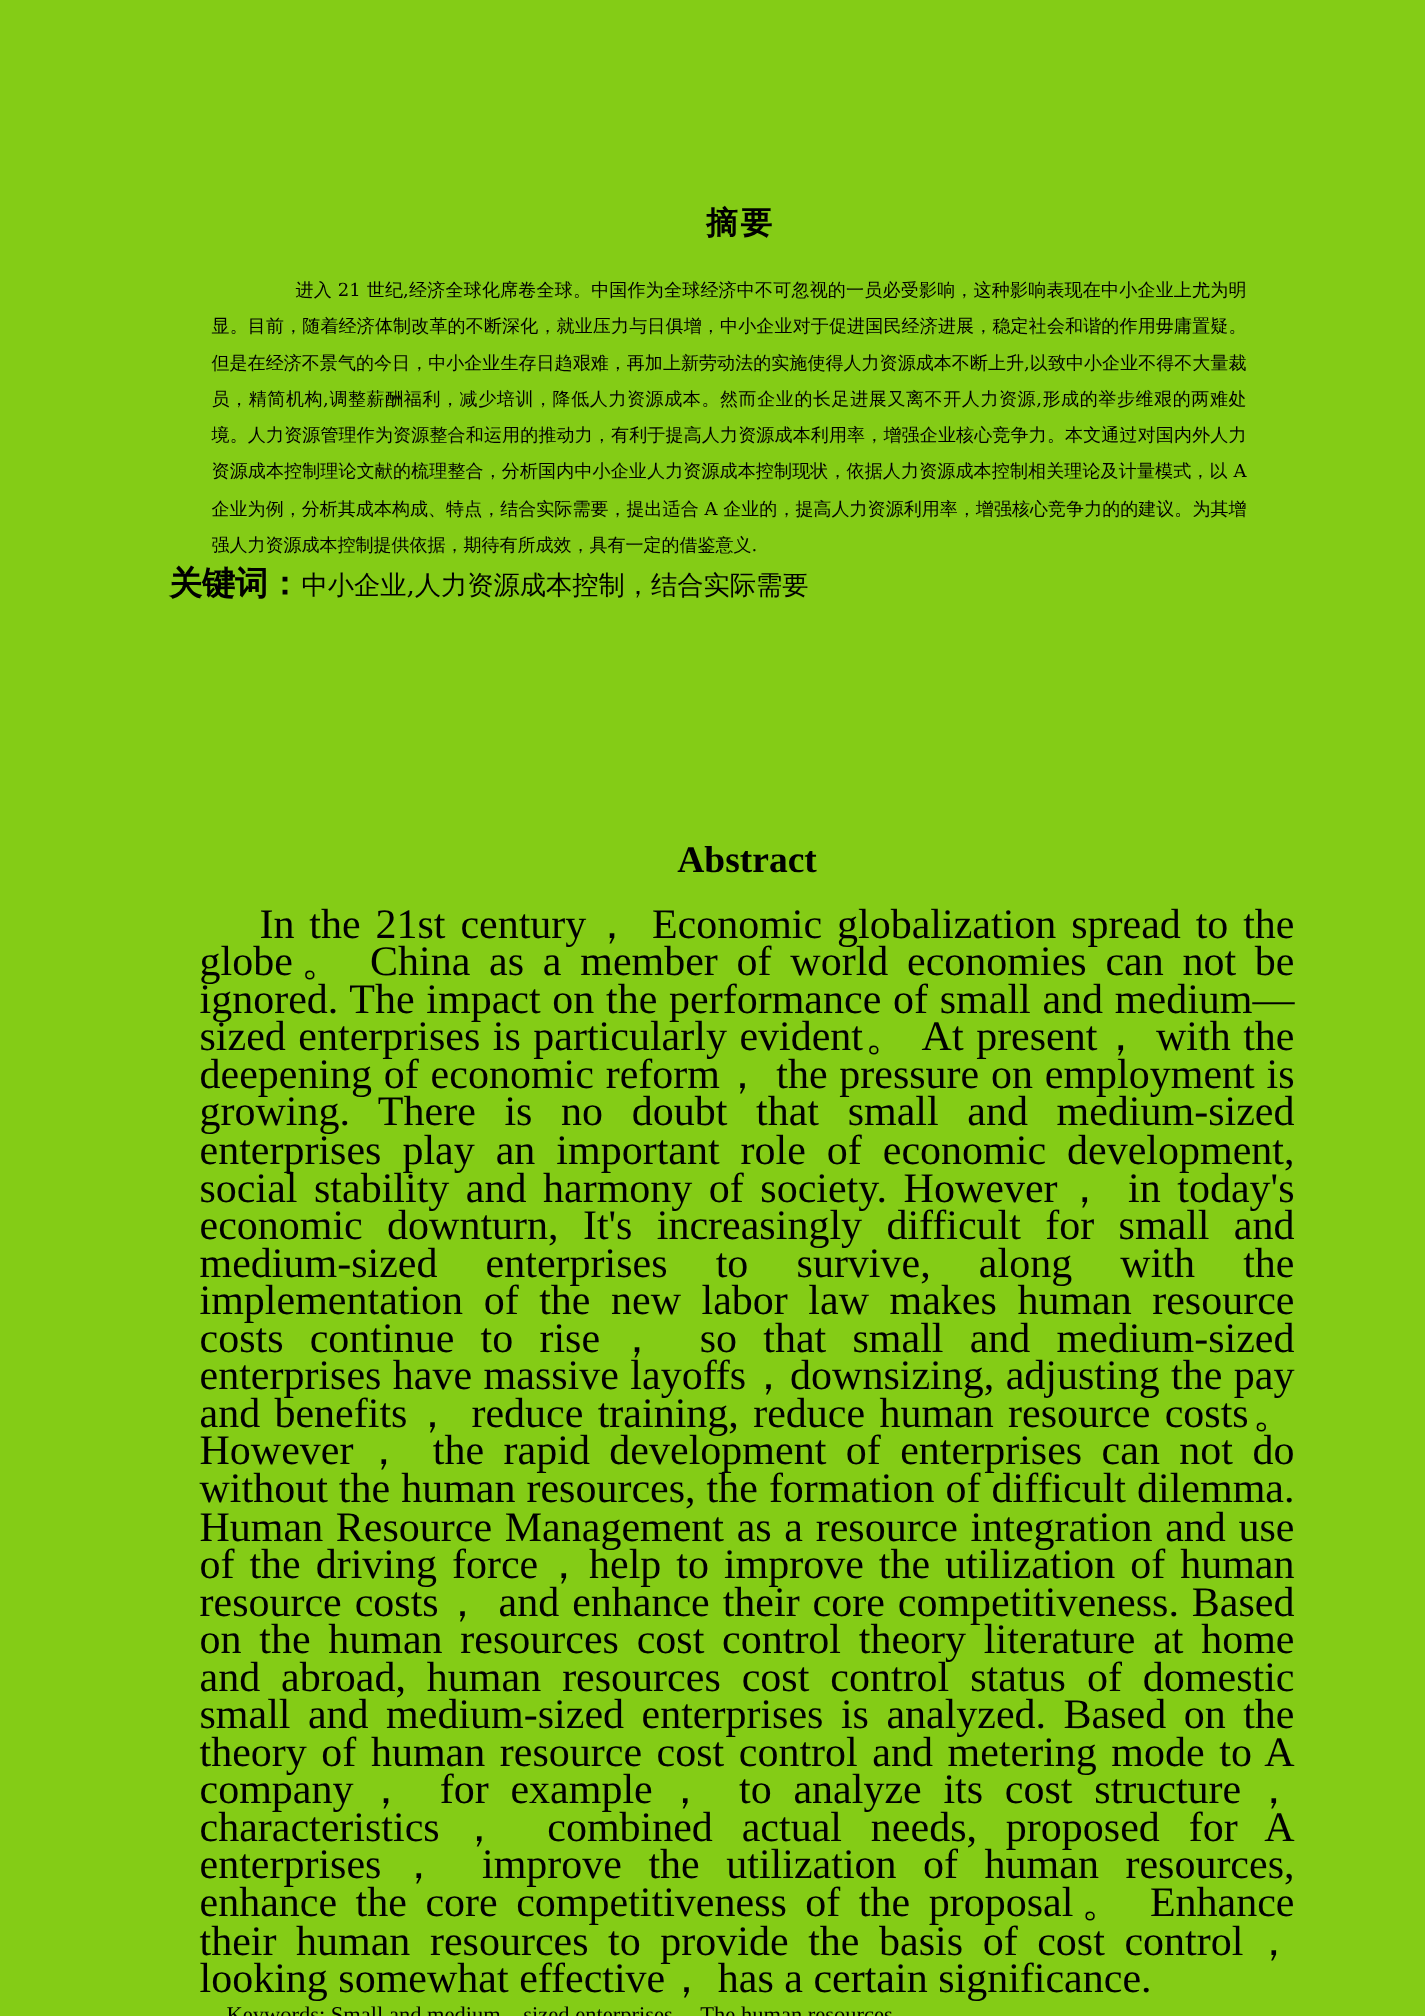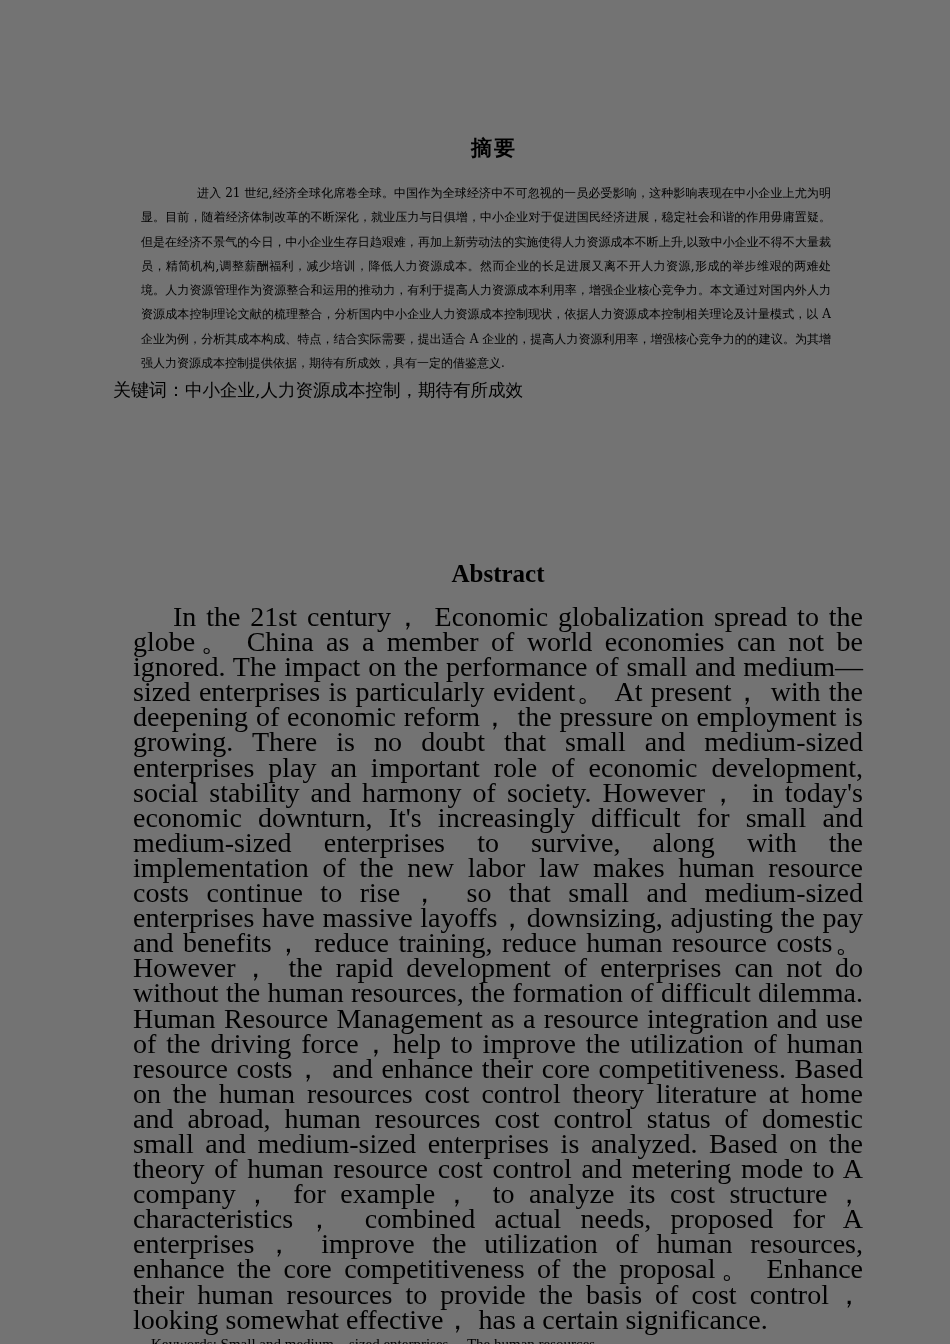--- a/index.html
+++ b/index.html
@@ -6,21 +6,21 @@
   html, body {
     margin: 0;
     padding: 0;
     background: #ffffff;
   }
 
   .page {
     position: relative;
     width: 950px;
     height: 1344px;
-    background: #737373;
+    background: #84cc16;
     overflow: hidden;
     color: #000000;
   }
 
   
   .cn-block {
     position: absolute;
     left: 113px;
     top: 133px;
     width: 718px;
@@ -52,22 +52,22 @@
   .cn-keywords {
     font-family: "DejaVu Serif", "Liberation Serif", serif;
     font-size: 17.5px;
     line-height: 26px;
     margin: 2px 0 0 0;
     text-indent: 0;
   }
 
   .cn-keywords .kw-label {
     font-family: "DejaVu Sans", "Liberation Sans", sans-serif;
-    font-weight: normal;
-    font-size: 18px;
+    font-weight: bold;
+    font-size: 22px;
     margin-top: 28px;
   }
 
   .cn-keywords .kw-value {
     font-family: "DejaVu Serif", "Liberation Serif", serif;
     font-weight: normal;
   }
 
   
   .en-block {
@@ -109,21 +109,21 @@
 <body>
 
 <div class="page">
 
   <section class="cn-block">
     <h1 class="cn-heading">摘要</h1>
 
     <p class="cn-body">进入 21 世纪,经济全球化席卷全球。中国作为全球经济中不可忽视的一员必受影响，这种影响表现在中小企业上尤为明显。目前，随着经济体制改革的不断深化，就业压力与日俱增，中小企业对于促进国民经济进展，稳定社会和谐的作用毋庸置疑。但是在经济不景气的今日，中小企业生存日趋艰难，再加上新劳动法的实施使得人力资源成本不断上升,以致中小企业不得不大量裁员，精简机构,调整薪酬福利，减少培训，降低人力资源成本。然而企业的长足进展又离不开人力资源,形成的举步维艰的两难处境。人力资源管理作为资源整合和运用的推动力，有利于提高人力资源成本利用率，增强企业核心竞争力。本文通过对国内外人力资源成本控制理论文献的梳理整合，分析国内中小企业人力资源成本控制现状，依据人力资源成本控制相关理论及计量模式，以 A 企业为例，分析其成本构成、特点，结合实际需要，提出适合 A 企业的，提高人力资源利用率，增强核心竞争力的的建议。为其增强人力资源成本控制提供依据，期待有所成效，具有一定的借鉴意义.</p>
 
     <p class="cn-keywords">
-      <span class="kw-label">关键词：</span><span class="kw-value">中小企业,人力资源成本控制，期待有所成效</span>
+      <span class="kw-label">关键词：</span><span class="kw-value">中小企业,人力资源成本控制，结合实际需要</span>
     </p>
   </section>
 
   <section class="en-block">
     <h1 class="en-heading">Abstract</h1>
 
     <p class="en-body">In the 21st century，  Economic globalization spread to the globe。 China as a member of world economies can not be ignored. The impact on the performance of small and medium—sized enterprises is particularly evident。 At present，  with the deepening of economic reform，  the pressure on employment is growing. There is no doubt that small and medium-sized enterprises play an important role of economic development, social stability and harmony of society. However，  in today's economic downturn, It's increasingly difficult for small and medium-sized enterprises to survive, along with the implementation of the new labor law makes human resource costs continue to rise，  so that small and medium-sized enterprises have massive layoffs，downsizing, adjusting the pay and benefits，  reduce training, reduce human resource costs。  However，  the rapid development of enterprises can not do without the human resources, the formation of difficult dilemma. Human Resource Management as a resource integration and use of the driving force，help to improve the utilization of human resource costs，  and enhance their core competitiveness. Based on the human resources cost control theory literature at home and abroad, human resources cost control status of domestic small and medium-sized enterprises is analyzed. Based on the theory of human resource cost control and metering mode to A company，  for example，  to analyze its cost structure，  characteristics，  combined actual needs, proposed for A enterprises，  improve the utilization of human resources, enhance the core competitiveness of the proposal。 Enhance their human resources to provide the basis of cost control，  looking somewhat effective，  has a certain significance.</p>
 
     <p class="en-keywords">Keywords: Small and medium—sized enterprises，  The human resources</p>
   </section>

